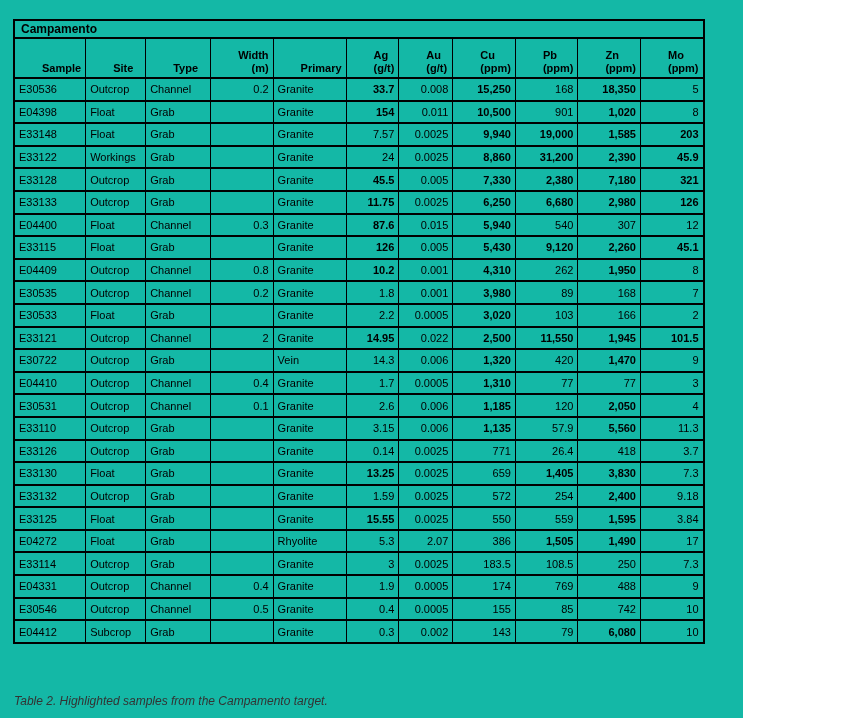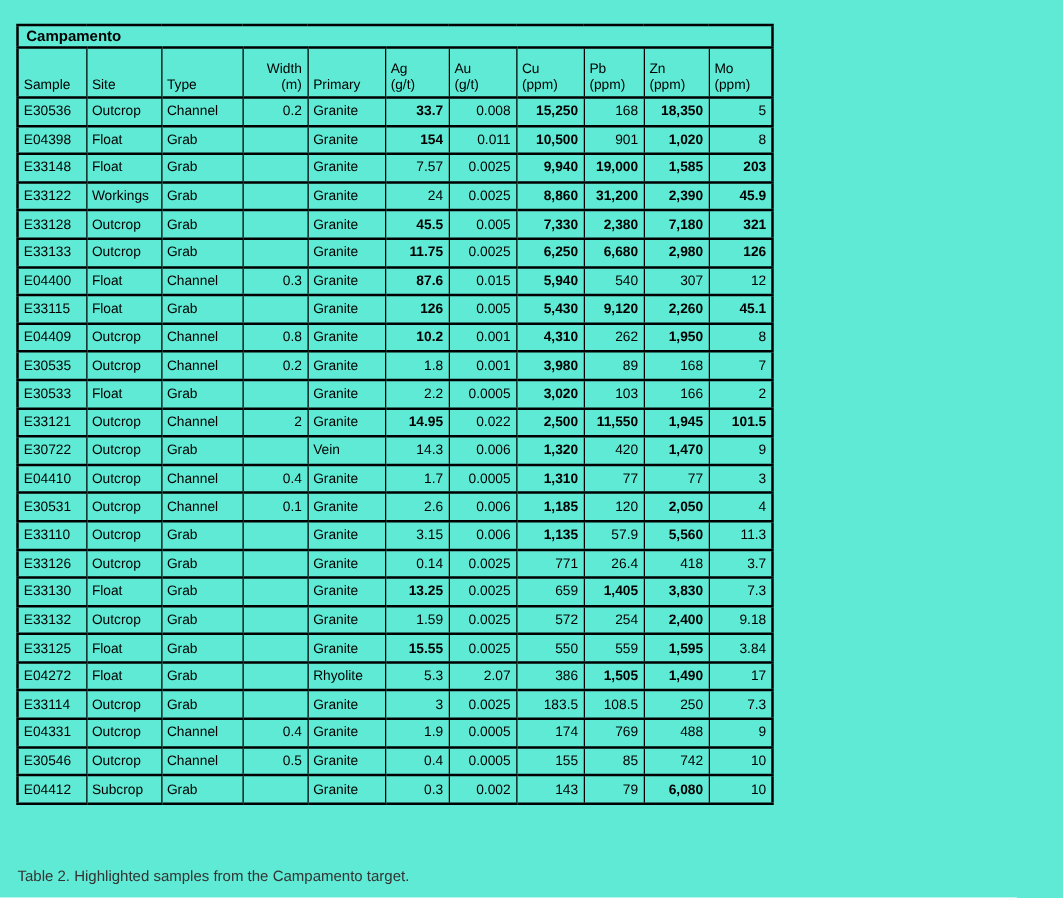--- a/index.html
+++ b/index.html
@@ -4,22 +4,22 @@
 <style>
   * { box-sizing: border-box; }
   html, body {
     margin: 0; padding: 0;
     width: 850px; height: 718px;
     background: #ffffff;
     font-family: "Liberation Sans", sans-serif;
   }
   .page {
     position: relative;
-    width: 850px; height: 718px;
-    background: #5eead4;
+    width: 743px; height: 718px;
+    background: #14b8a6;
     overflow: hidden;
   }
   table.data-table {
     position: absolute;
     left: 13px; top: 19px;
     border-collapse: collapse;
     table-layout: fixed;
     border: 2px solid #000;
   }
   table.data-table td, table.data-table th {
@@ -37,34 +37,36 @@
     height: 18px;
     font-size: 12px;
     font-weight: bold;
     text-align: left;
     padding-left: 6px;
     border-bottom: 1px solid #000;
   }
   tr.header-row th {
     height: 40px;
     vertical-align: bottom;
-    font-weight: normal;
+    font-weight: bold;
     padding-bottom: 2px;
     line-height: 13px;
+    padding-left: 27px;
   }
   tr.data-row { height: 22.6px; }
   tr.data-row td { line-height: 12px; }
   .al-left   { text-align: left;  padding-left: 6px; }
   .al-center { text-align: left; }
   .al-right  { text-align: right; padding-right: 4px; }
   td.bold { font-weight: bold; }
   .caption {
     position: absolute;
     left: 14px; top: 694px;
     font-size: 12px;
+    font-style: italic;
     color: #333333;
   }
 </style>
 </head>
 <body>
 
 <div class="page">
 
   <table class="data-table">
     <colgroup>

